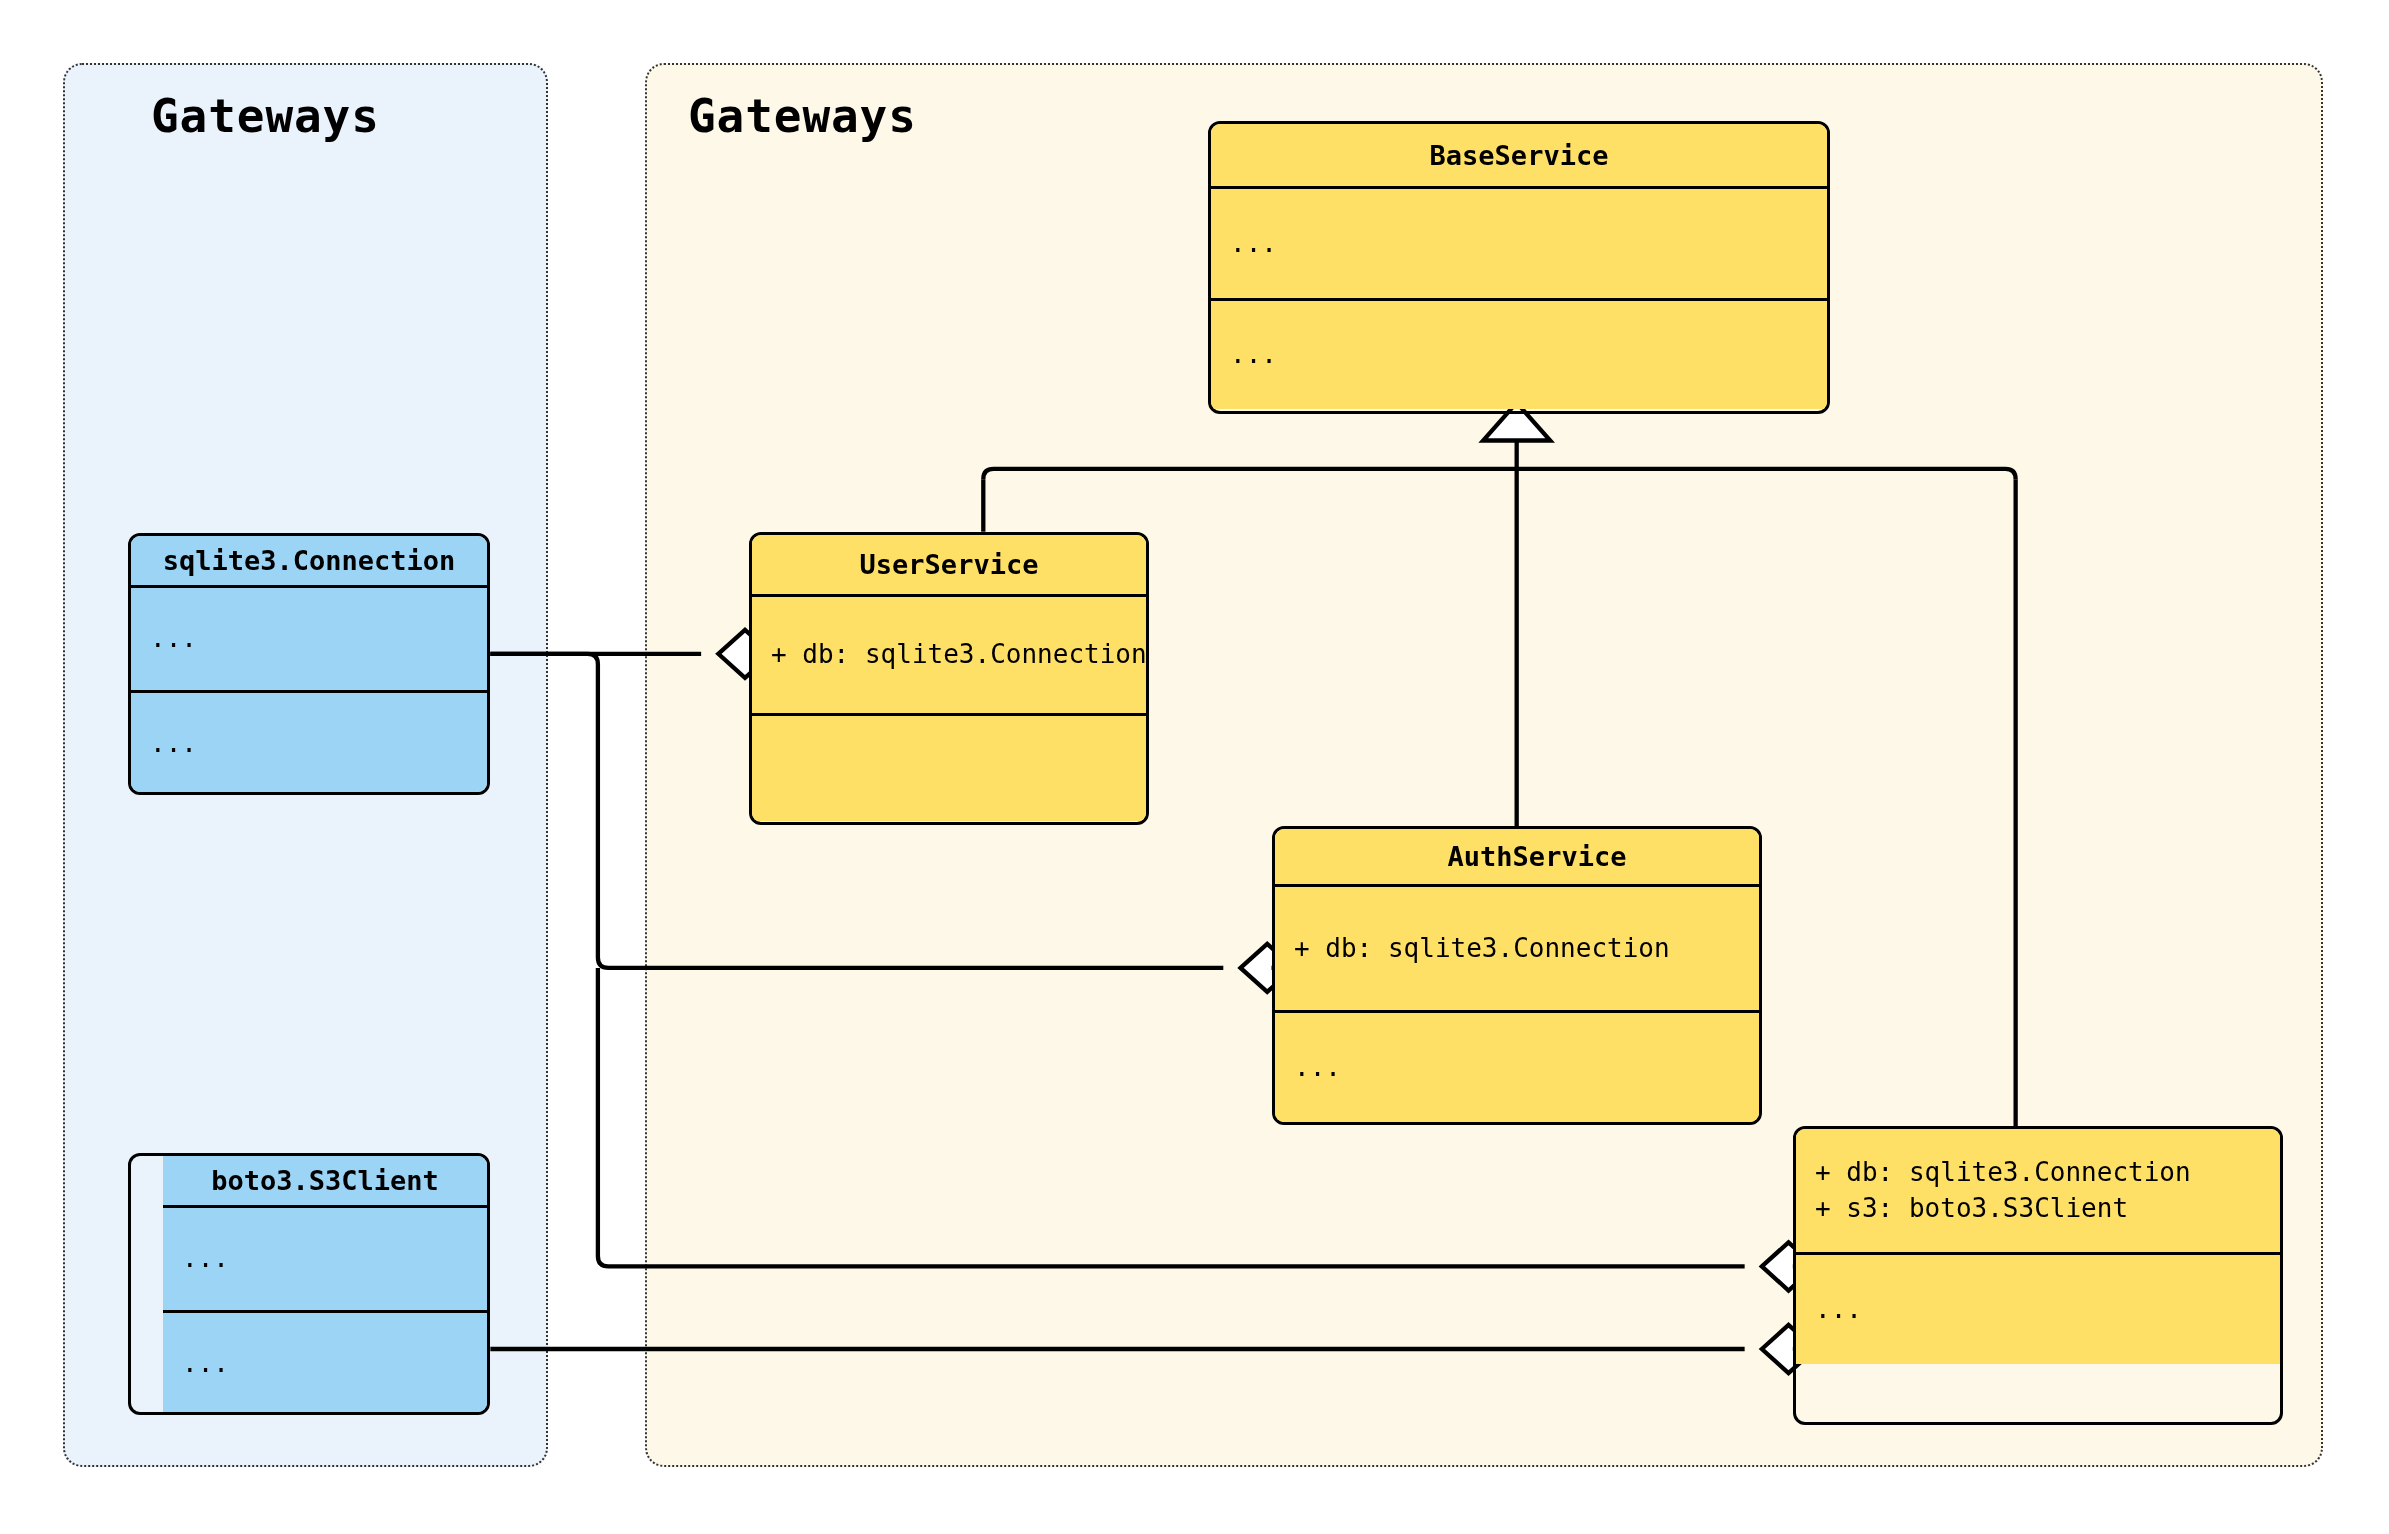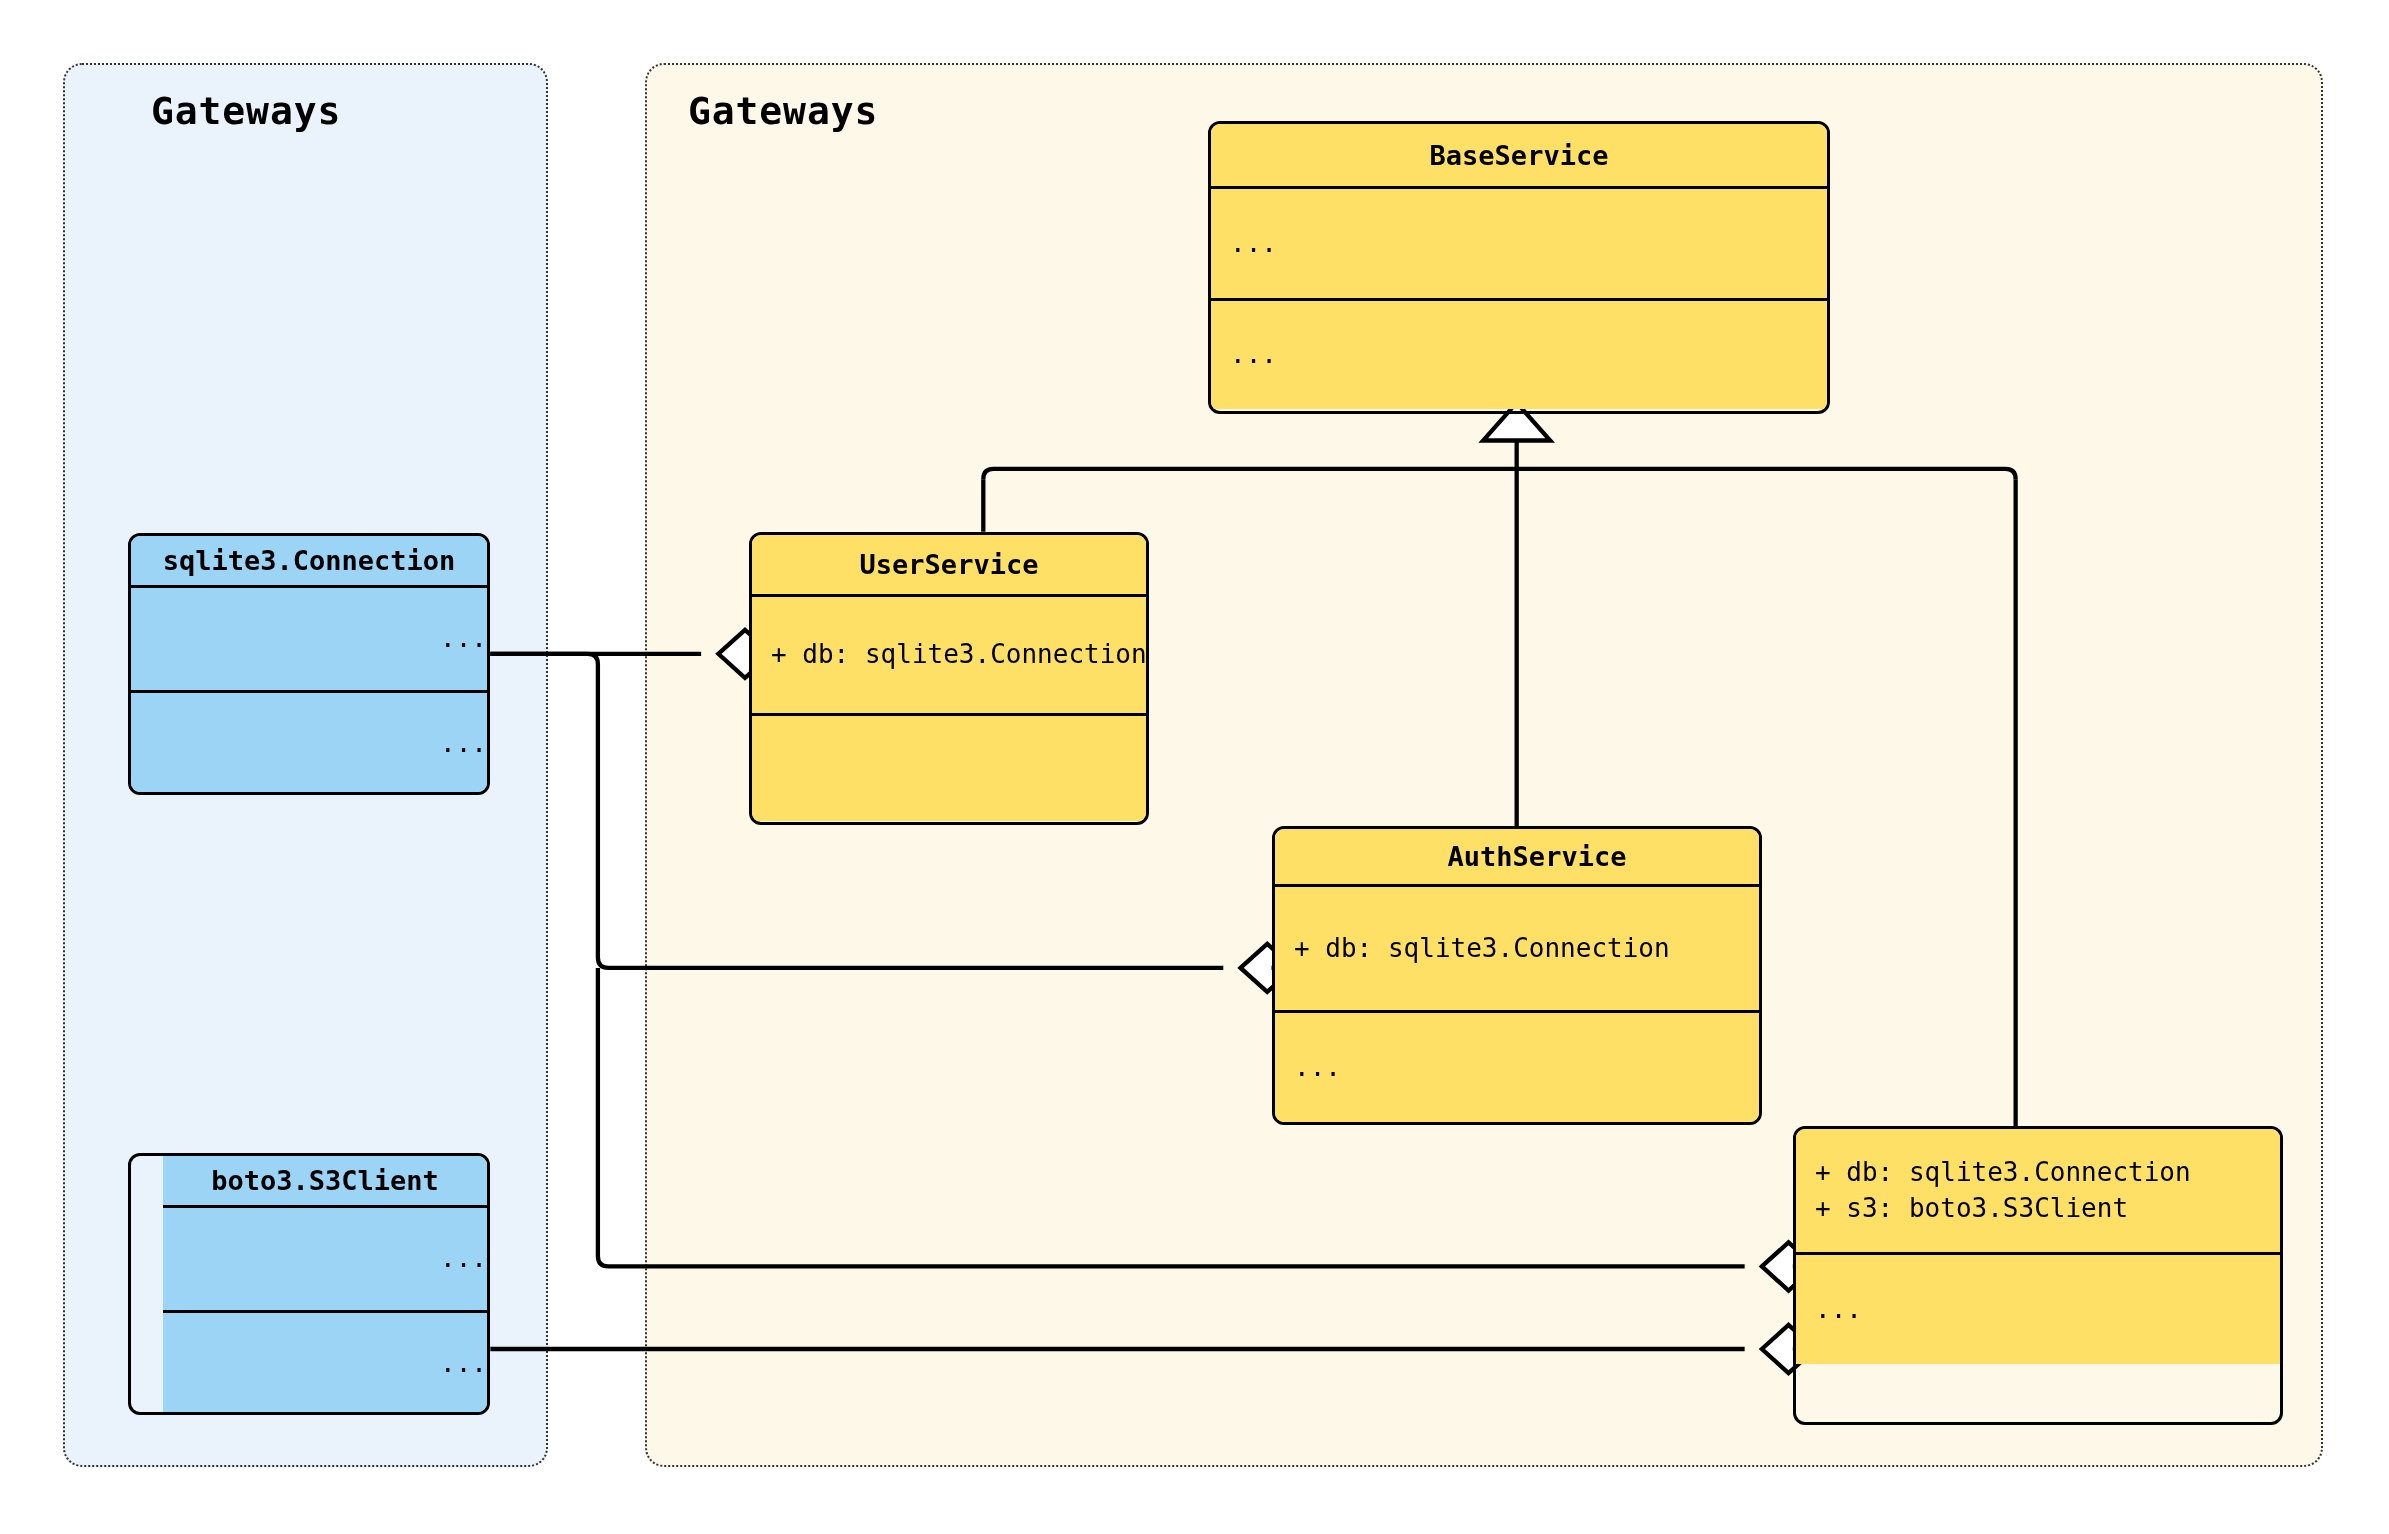--- a/index.html
+++ b/index.html
@@ -22,21 +22,21 @@
   .package {
     position: absolute;
     border: 2.6px dotted #333333;
     border-radius: 19px;
     box-sizing: border-box;
   }
   .package-title {
     position: absolute;
     font-family: "DejaVu Sans Mono", monospace;
     font-weight: bold;
-    font-size: 38px;
+    font-size: 46px;
     color: #000000;
     letter-spacing: 0.9px;
     white-space: nowrap;
   }
 
   
   .uml-class {
     position: absolute;
     box-sizing: border-box;
     border: 3.4px solid #000000;
@@ -67,21 +67,21 @@
     padding-left: 19px;
     font-size: 26px;
     line-height: 1.35;
     white-space: pre;
   }
   .uml-class .attr-row {
     border-bottom: 3.4px solid #000000;
   }
   .uml-class .meth-row { border-bottom: none; }
   .uml-class.svc .row { background: #ffe066; }
-  .uml-class.gw  .row { background: #9bd4f5; text-align: right; }
+  .uml-class.gw  .row { background: #9bd4f5; }
 
   
   #edges {
     position: absolute;
     left: 0; top: 0;
     width: 2389px;
     height: 1534px;
     z-index: 3;
     pointer-events: none;
   }

